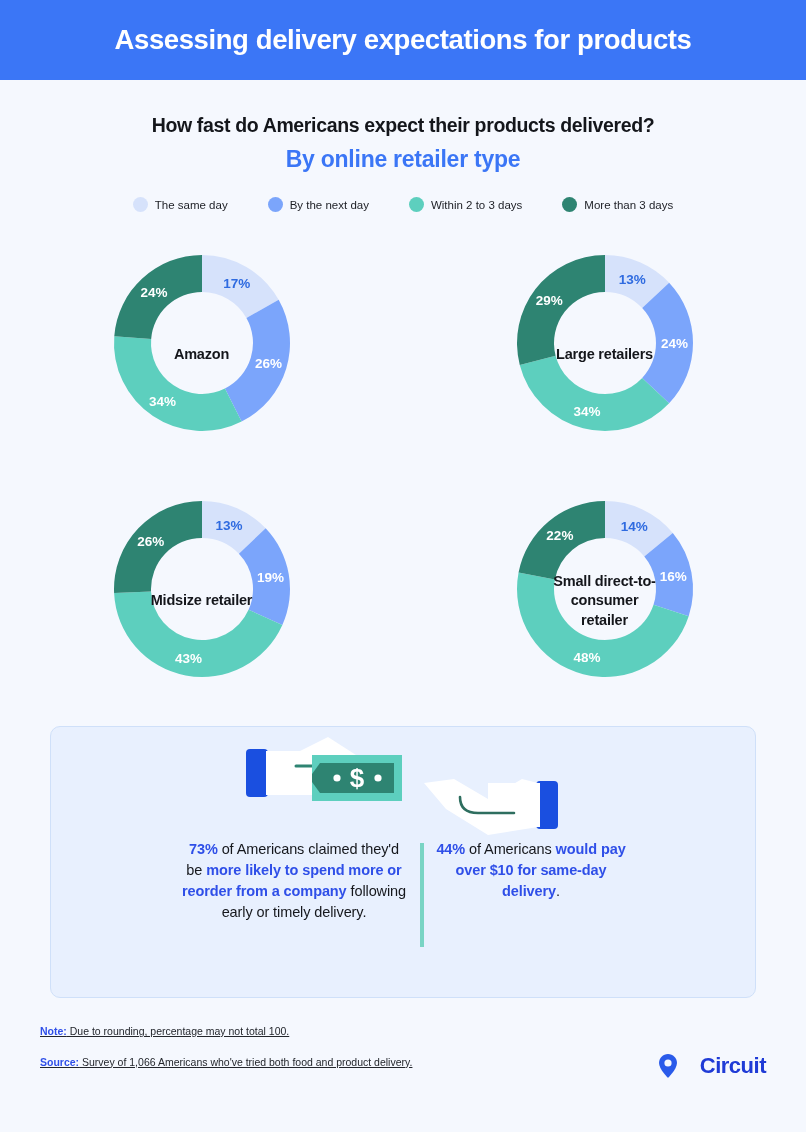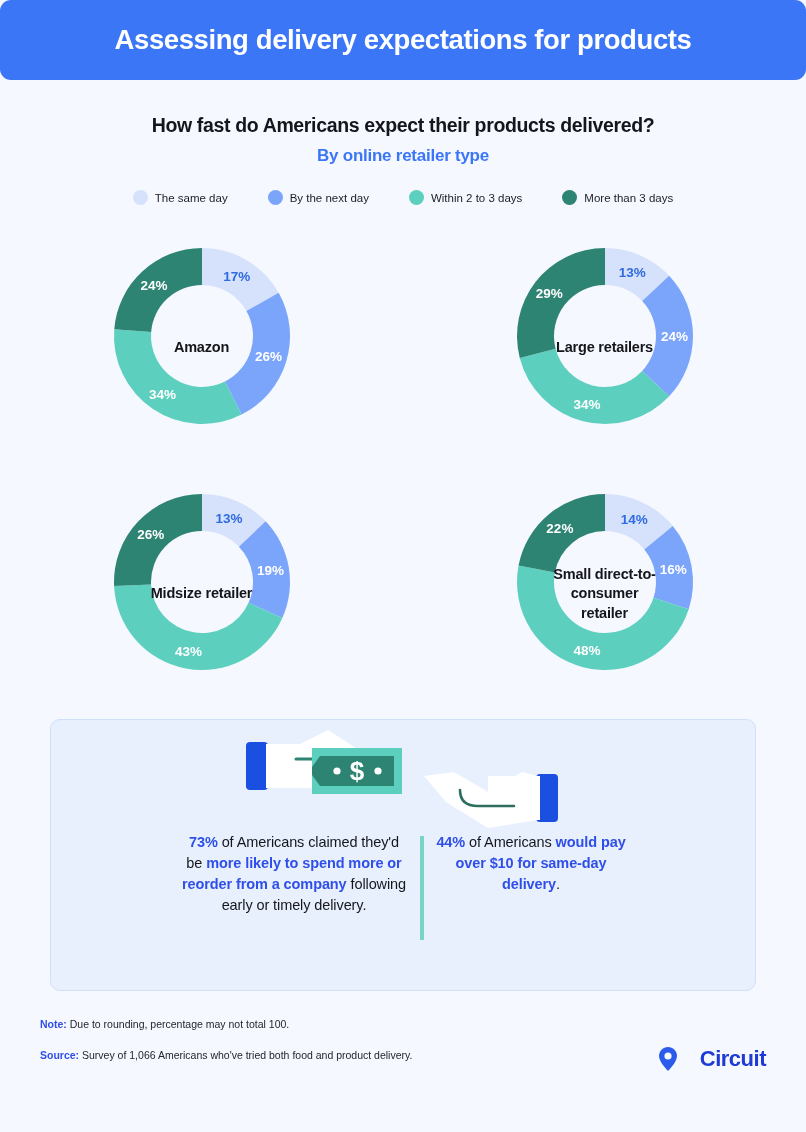--- a/index.html
+++ b/index.html
@@ -9,38 +9,38 @@
     font-family:"Liberation Sans", sans-serif;
     color:#17181C;
     overflow:hidden;
     position:relative;
   }
 
   
   .header {
     width:806px; height:80px;
     background:#3B76F6;
-    display:flex; align-items:center; justify-content:center;border-radius:11px;
+    display:flex; align-items:center; justify-content:center;
   }
   .header-title {
     color:#FFFFFF;
     font-size:27.5px;
     font-weight:bold;
     letter-spacing:-0.4px;
     text-align:center;
   }
 
   
   .titles { margin-top:34px; text-align:center; }
   .chart-title {
     font-size:19.5px; font-weight:bold; color:#14161B;
     letter-spacing:-0.35px;
   }
   .chart-subtitle {
-    font-size:17px; font-weight:bold; color:#3B76F6;
+    font-size:23px; font-weight:bold; color:#3B76F6;
     margin-top:9px; letter-spacing:-0.25px;
   }
 
   
   .legend {
     margin-top:24px;
     display:flex; justify-content:center; align-items:center;
     gap:40px;
   }
   .legend-item { display:flex; align-items:center; gap:7px; }
@@ -113,21 +113,21 @@
     margin-top:4px;
     flex:none;
   }
 
   
   .footer {
     margin:26px auto 0;
     width:726px;
     position:relative;
   }
-  .foot-line { font-size:10.5px; color:#23262C; line-height:1.5; }
+  .foot-line { font-size:10.5px; color:#23262C; line-height:1.5;text-decoration:underline; }
   .foot-line + .foot-line { margin-top:15px; }
   .foot-line b { color:#2F4FE8; font-weight:bold; }
   .logo {
     position:absolute; right:0; bottom:-8px;
     display:flex; align-items:center; gap:22px;
   }
   .logo-text { font-size:22px; font-weight:bold; color:#1F3BD6; letter-spacing:-0.5px; }
 </style>
 </head>
 <body>

